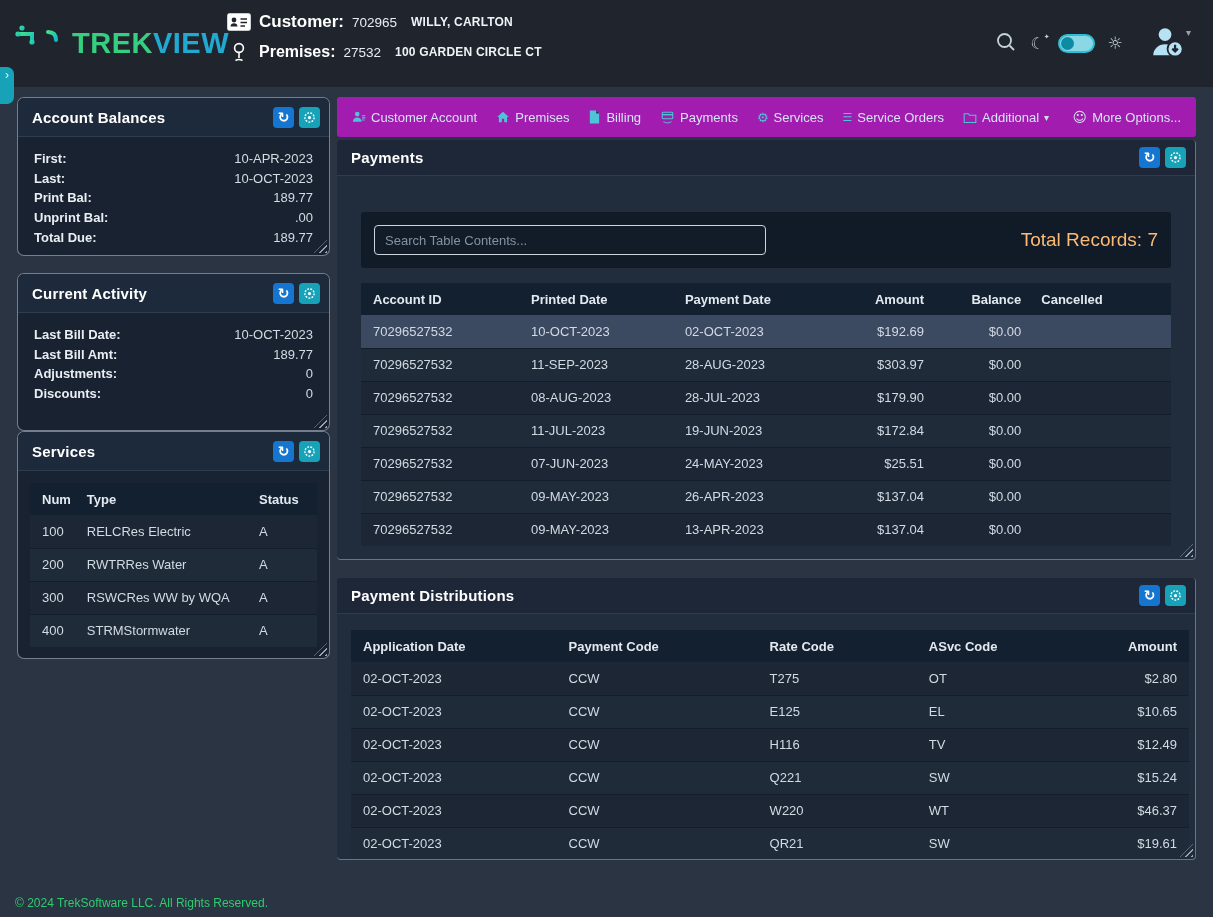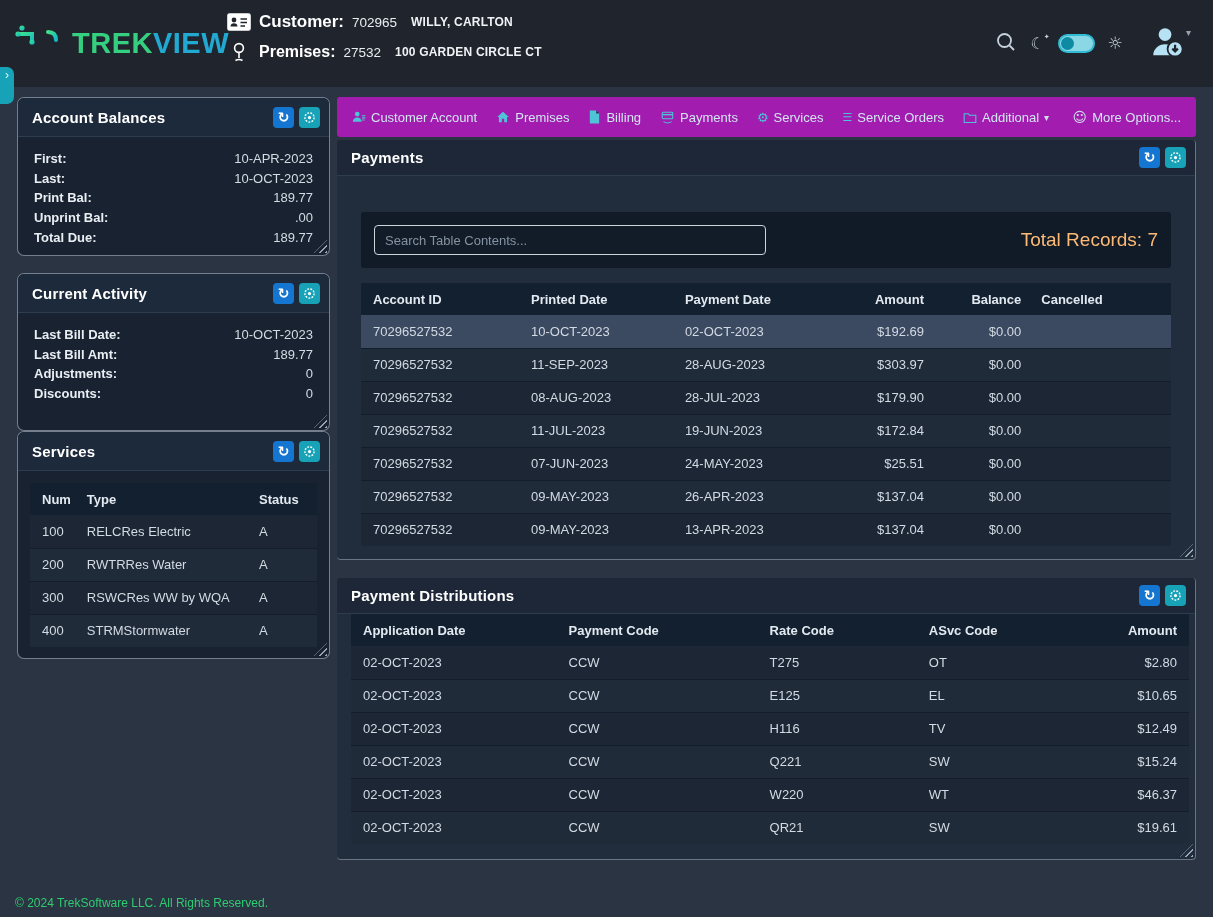--- a/index.html
+++ b/index.html
@@ -107,21 +107,21 @@
   .panel-dist { margin-top:18px; height:282px; }
   .pay-body { padding:36px 24px 0; }
   .search-well { height:56px; background:#111a27; border-radius:3px; display:flex;
     align-items:center; padding:0 13px; }
   .search-input { width:392px; height:30px; background:#121c29; border:1px solid #ccd4dc;
     border-radius:4px; color:#d3dce5; font-size:13px; padding:0 10px; outline:none;
     font-family:"Liberation Sans","DejaVu Sans",sans-serif; }
   .search-input::placeholder { color:#8492a1; }
   .total-records { margin-left:auto; font-size:19px; font-weight:normal; color:#fdba74; }
   .pay-table-wrap { margin-top:15px; }
-  .dist-table-wrap { padding:0 6px 0 14px; }
+  .dist-table-wrap { margin-top:16px; padding:0 6px 0 14px; }
 
   
   .footer { position:absolute; left:15px; bottom:7px; font-size:12px; color:#2ecc71; }
 </style>
 </head>
 <body>
 
 <div class="page">
 
   <header class="header">

